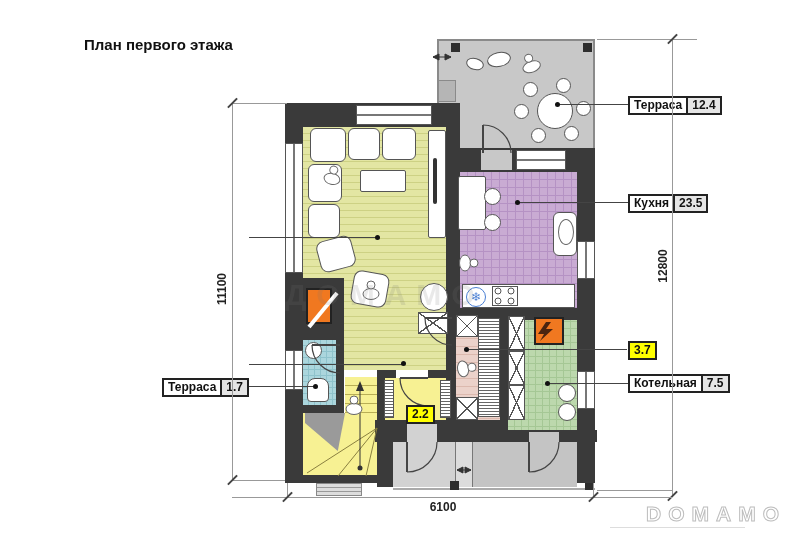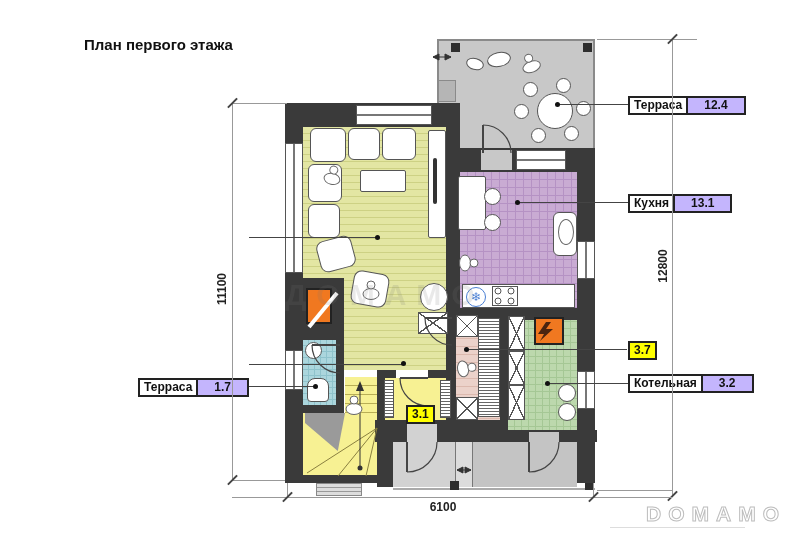--- a/index.html
+++ b/index.html
@@ -21,21 +21,21 @@
   .win{position:absolute;background:#fff;border:1px solid #555;box-sizing:border-box;}
   .win-v{background-image:linear-gradient(to right,transparent 44%,#777 44%,#777 56%,transparent 56%);}
   .win-h{background-image:linear-gradient(to bottom,transparent 44%,#777 44%,#777 56%,transparent 56%);}
   .xbox{position:absolute;background-color:#fff;border:1px solid #555;box-sizing:border-box;
         background-image:linear-gradient(to top right,transparent calc(50% - .7px),#555 calc(50% - .7px),#555 calc(50% + .7px),transparent calc(50% + .7px)),
                          linear-gradient(to bottom right,transparent calc(50% - .7px),#555 calc(50% - .7px),#555 calc(50% + .7px),transparent calc(50% + .7px));}
   .hatch-h{position:absolute;background:#fff;border:1px solid #555;box-sizing:border-box;
         background-image:repeating-linear-gradient(to bottom,transparent 0,transparent 2px,#666 2px,#666 3px);}
   .label{position:absolute;display:flex;font-size:12px;font-weight:bold;line-height:15px;white-space:nowrap;}
   .label .name{background:#fff;border:2px solid #222;padding:0 4px;color:#111;}
-  .label .area{background:#c4b5fd;border:2px solid #222;border-left:none;padding:0 16px;color:#111;}
+  .label .area{background:#e5e5e5;border:2px solid #222;border-left:none;padding:0 4px;color:#111;}
   .label .area-solo{background:#ffff00;border:2px solid #222;padding:0 4px;color:#111;}
   .leader{position:absolute;height:1px;background:#444;}
   .dot{position:absolute;width:5px;height:5px;border-radius:50%;background:#111;}
   .dim-line{position:absolute;background:#999;}
   .tick{position:absolute;width:13px;height:2px;background:#444;transform:rotate(-45deg);}
   .dim-text{position:absolute;font-size:12px;font-weight:bold;color:#222;text-align:center;}
   .rot{transform:rotate(-90deg);}
   #title{position:absolute;left:84px;top:36px;font-size:15px;font-weight:bold;color:#111;}
   #wm-center{position:absolute;left:285px;top:278px;width:280px;font-size:30px;font-weight:bold;
              letter-spacing:10px;color:rgba(120,120,120,0.16);}
@@ -242,31 +242,31 @@
   <div class="label" style="right:551px;top:378px;">
     <span class="name">Терраса</span>
       <span class="area">1.7</span>
   </div>
   <div class="label" style="left:628px;top:96px;">
     <span class="name">Терраса</span>
       <span class="area">12.4</span>
   </div>
   <div class="label" style="left:628px;top:194px;">
     <span class="name">Кухня</span>
-      <span class="area">13.1</span>
+      <span class="area">23.5</span>
   </div>
   <div class="label" style="left:628px;top:341px;">
     <span class="area-solo">3.7</span>
   </div>
   <div class="label" style="left:628px;top:374px;">
     <span class="name">Котельная</span>
-      <span class="area">3.2</span>
+      <span class="area">7.5</span>
   </div>
   <div class="label" style="left:406px;top:405px;">
-    <span class="area-solo">3.1</span>
+    <span class="area-solo">2.2</span>
   </div>
 
   <div class="dim-line" style="left:232px;top:103px;width:1px;height:377px;"></div>
   <div class="dim-line" style="left:232px;top:103px;width:55px;height:1px;"></div>
   <div class="dim-line" style="left:232px;top:480px;width:53px;height:1px;"></div>
   <div class="tick" style="left:226px;top:102px;"></div>
   <div class="tick" style="left:226px;top:479px;"></div>
   <div class="dim-text rot" style="left:192px;top:282px;width:60px;">11100</div>
 
   <div class="dim-line" style="left:672px;top:39px;width:1px;height:458px;"></div>

